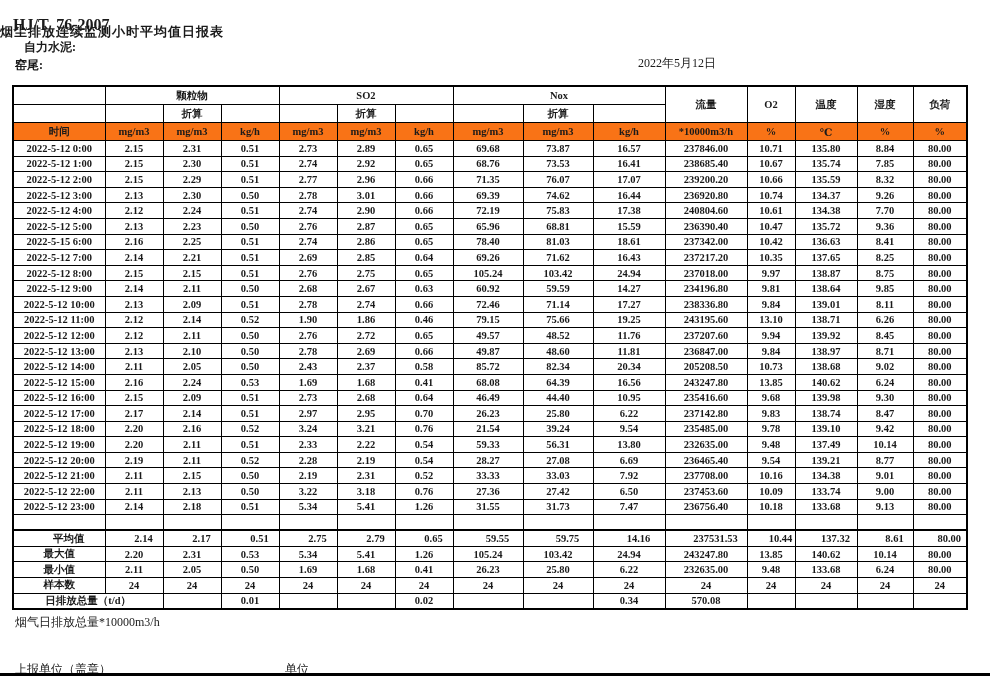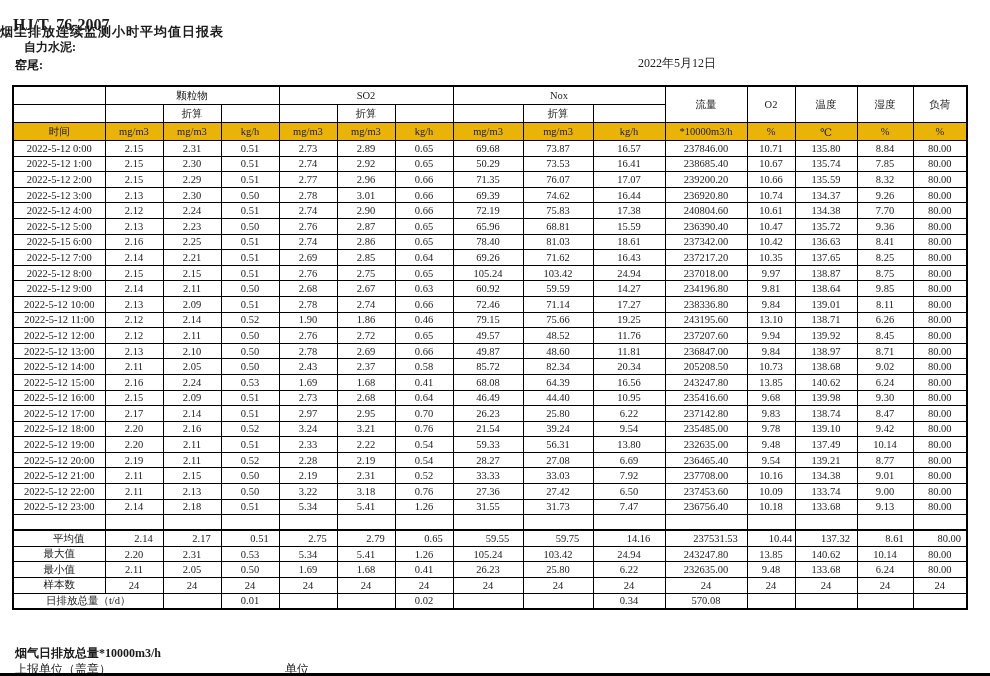--- a/index.html
+++ b/index.html
@@ -32,40 +32,40 @@
     position: absolute; left: 595px; top: 55px;
     font-size: 12px;
     margin-left: 43px;
   }
   table.report {
     position: absolute; left: 12px; top: 85px;
     width: 850px;
     border-collapse: collapse;
     table-layout: fixed;
     border: 2px solid #000;
+    font-weight: bold;
   }
   table.report td {
     border: 1px solid #000;
     font-size: 10.5px;
     text-align: center;
     vertical-align: middle;
     height: 14.6px;
     padding: 0 1px;
     white-space: nowrap;
     overflow: hidden;
   }
   table.report thead td { height: 17px; }
-  tr.unit-row td { background: #eab308; }
+  tr.unit-row td { background: #f97316; }
   tr.spacer-row td { height: 14px; }
   tr.first-summary td { border-top: 2px solid #000; padding-left: 20px; }
   td.total-label { text-align: left; padding-left: 4px; }
   .footer-note {
-    position: absolute; left: 15px; top: 645px;
+    position: absolute; left: 15px; top: 614px;
     font-size: 12px;
-    font-weight: bold;
   }
   .footer-report-unit {
     position: absolute; left: 15px; top: 661px;
     font-size: 12px;
   }
   .footer-unit {
     position: absolute; left: 285px; top: 661px;
     font-size: 12px;
   }
   .bottom-bar {
@@ -162,21 +162,21 @@
         <td>80.00</td>
       </tr>
       <tr>
         <td>2022-5-12 1:00</td>
         <td>2.15</td>
         <td>2.30</td>
         <td>0.51</td>
         <td>2.74</td>
         <td>2.92</td>
         <td>0.65</td>
-        <td>50.29</td>
+        <td>68.76</td>
         <td>73.53</td>
         <td>16.41</td>
         <td>238685.40</td>
         <td>10.67</td>
         <td>135.74</td>
         <td>7.85</td>
         <td>80.00</td>
       </tr>
       <tr>
         <td>2022-5-12 2:00</td>

